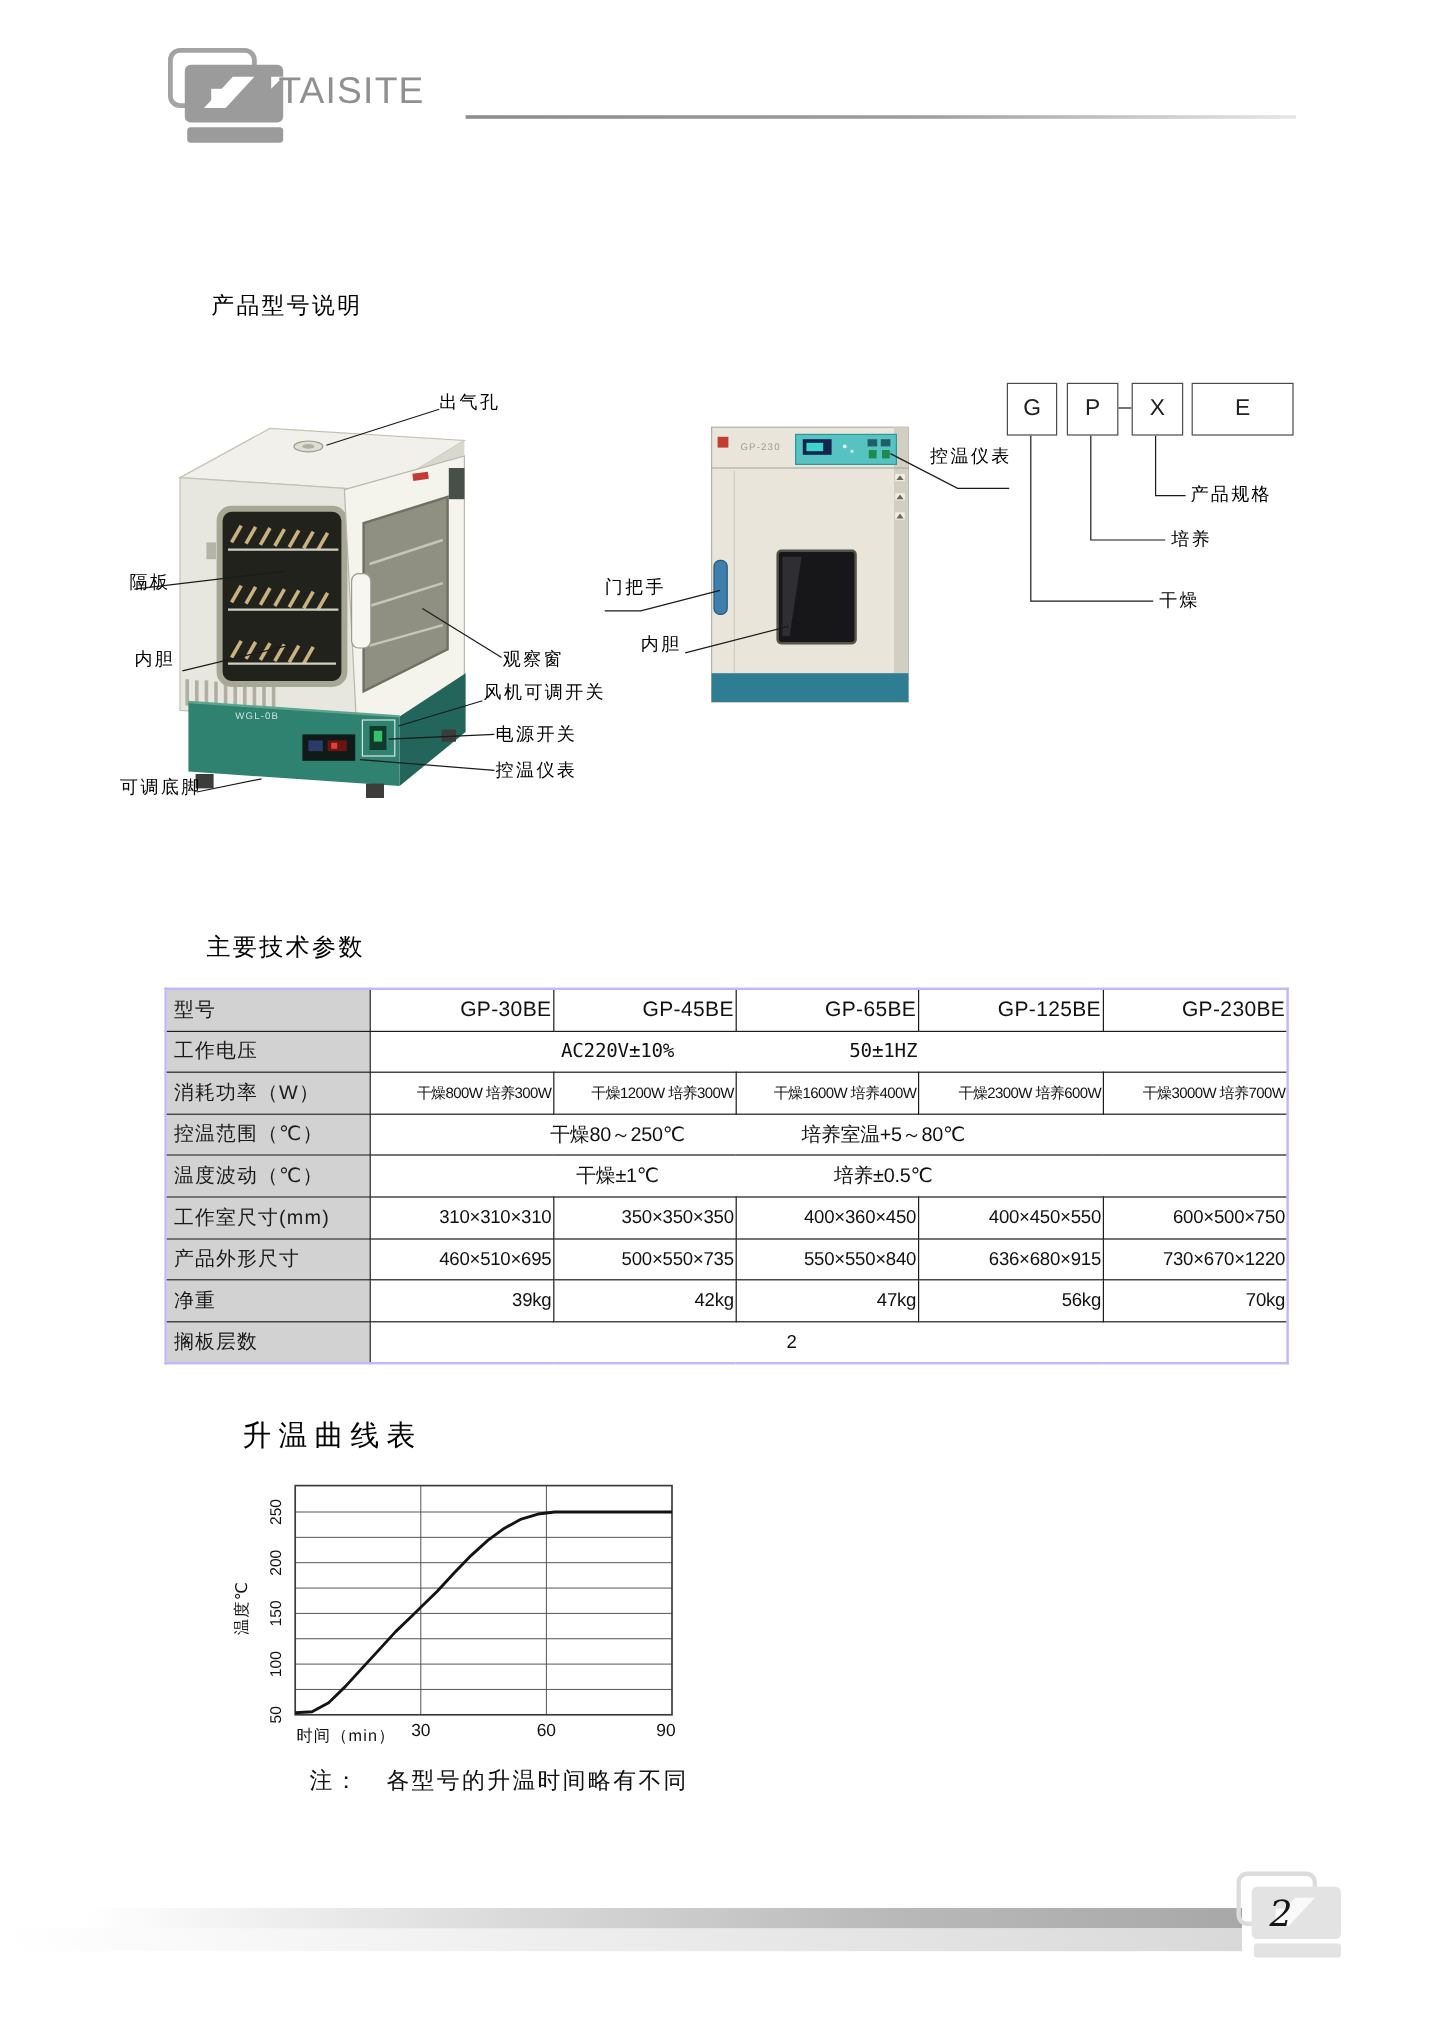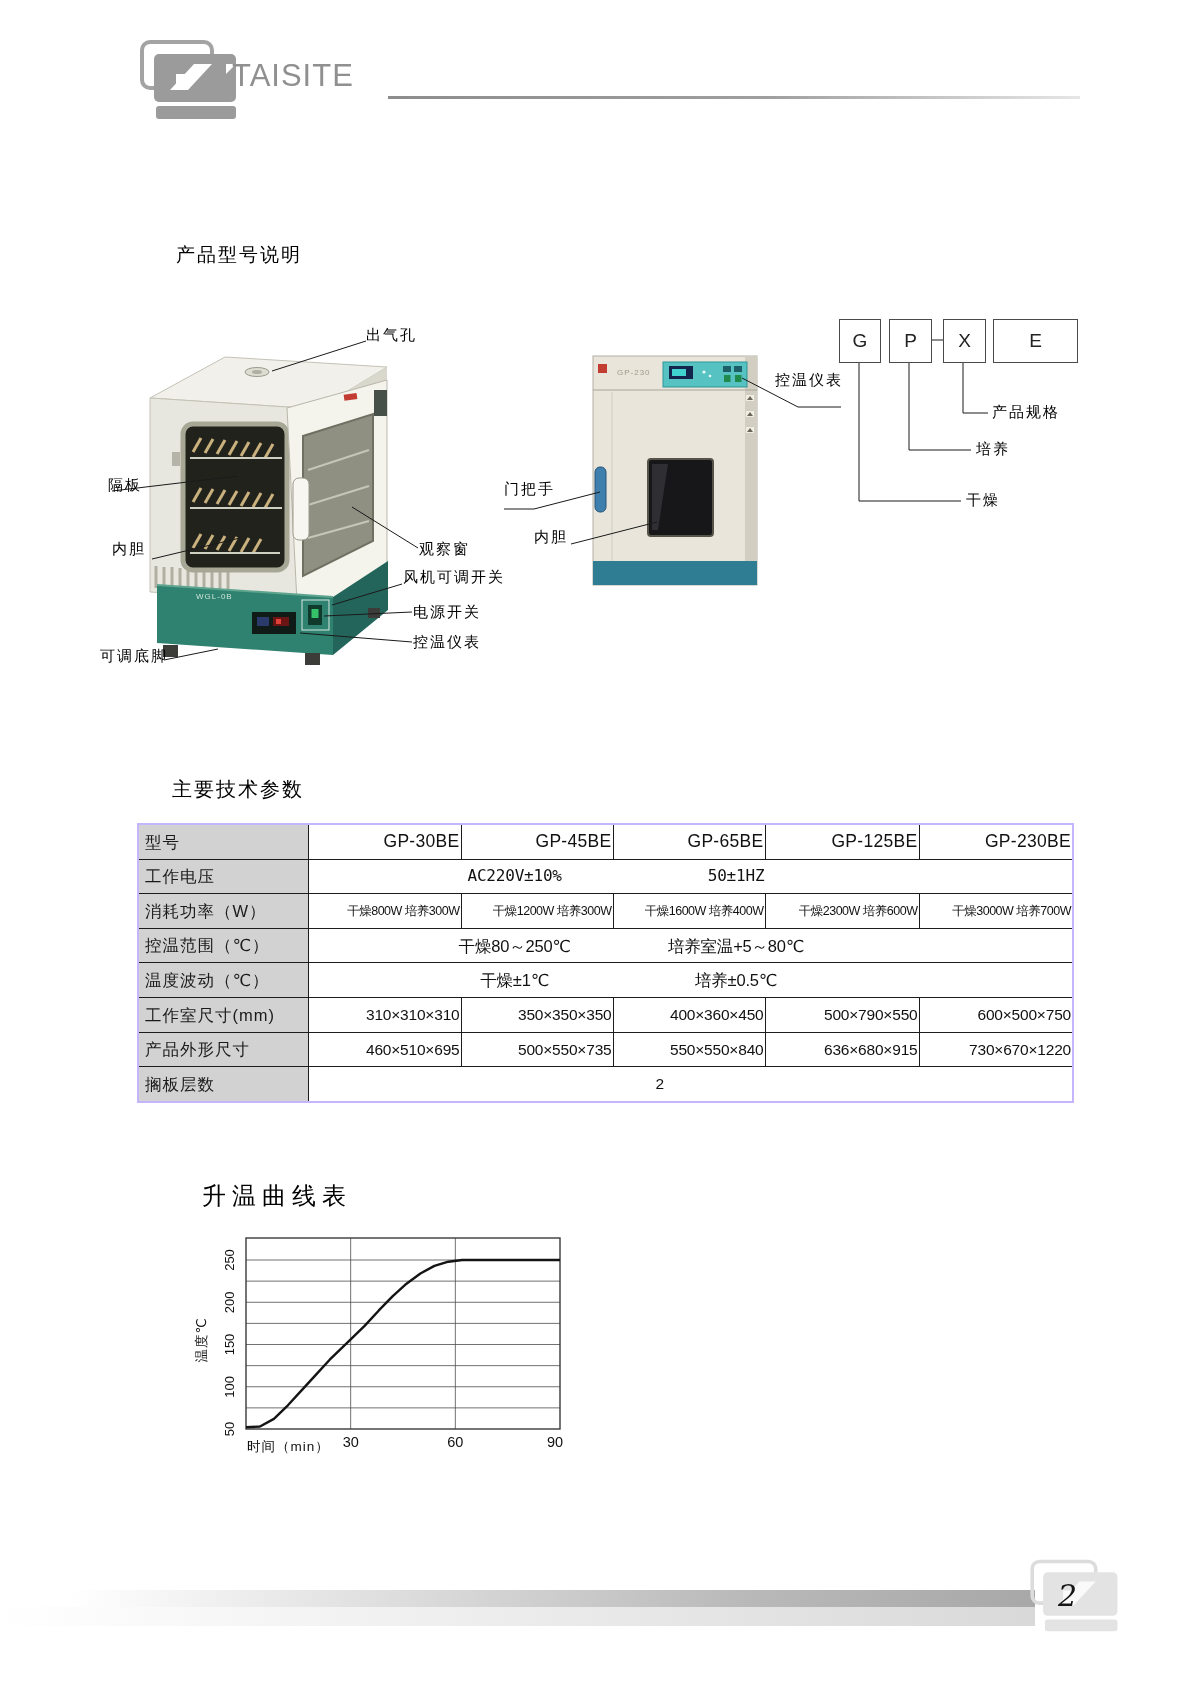--- a/index.html
+++ b/index.html
@@ -275,30 +275,38 @@
             <td colspan="5" class="datacell pcell">
               <span style="left: 27%;">干燥±1℃</span>
               <span style="left: 56%;">培养±0.5℃</span>
             </td>
           </tr>
           <tr>
             <td class="rowlabel">工作室尺寸(mm)</td>
             <td class="datacell">310×310×310</td>
             <td class="datacell">350×350×350</td>
             <td class="datacell">400×360×450</td>
-            <td class="datacell">500×790×550</td>
+            <td class="datacell">400×450×550</td>
             <td class="datacell">600×500×750</td>
           </tr>
           <tr>
             <td class="rowlabel">产品外形尺寸</td>
             <td class="datacell">460×510×695</td>
             <td class="datacell">500×550×735</td>
             <td class="datacell">550×550×840</td>
             <td class="datacell">636×680×915</td>
             <td class="datacell">730×670×1220</td>
+          </tr>
+          <tr>
+            <td class="rowlabel">净重</td>
+            <td class="datacell">39kg</td>
+            <td class="datacell">42kg</td>
+            <td class="datacell">47kg</td>
+            <td class="datacell">56kg</td>
+            <td class="datacell">70kg</td>
           </tr>
           <tr>
             <td class="rowlabel">搁板层数</td>
             <td colspan="5" class="datacell pcell">
               <span style="left: 46%;">2</span>
             </td>
           </tr>
         </tbody>
     </table>
   </div>
@@ -327,20 +335,23 @@
         <text transform="translate(234,1260.0) rotate(-90)" text-anchor="middle">250</text>
       </g>
     <g id="chart-xticks" fill="#111" font-size="14.5">
         <text x="350.7" y="1447" text-anchor="middle">30</text>
         <text x="455.3" y="1447" text-anchor="middle">60</text>
         <text x="555.0" y="1447" text-anchor="middle">90</text>
       </g>
     <text id="chart-xlabel" x="247" y="1451" font-size="13.5" fill="#111" letter-spacing="1">时间（min）</text>
     <text id="chart-ylabel" transform="translate(206,1340) rotate(-90)" text-anchor="middle" font-size="13.5" fill="#111" letter-spacing="1">温度℃</text>
   </svg>
+  <div class="abs" id="chart-note">
+    <span>注：</span><span class="gap"></span><span>各型号的升温时间略有不同</span>
+  </div>
 
   <div class="abs" id="footer-bar1"></div>
   <div class="abs" id="footer-bar2"></div>
   <svg class="abs" style="left:1028px;top:1556px;width:110px;height:78px;z-index:4;" viewBox="0 0 120 86">
     <rect x="4" y="6" width="70" height="46" rx="8" fill="none" stroke="#dcdcdc" stroke-width="4"></rect>
     <rect x="16" y="18" width="82" height="48" rx="5" fill="#e3e3e3"></rect>
     <polygon points="32,54 56,28 74,28 50,54" fill="#fafafa"></polygon>
     <rect x="38" y="38" width="12" height="10" fill="#fafafa"></rect>
     <rect x="18" y="70" width="80" height="13" rx="3" fill="#e3e3e3"></rect>
   </svg>

